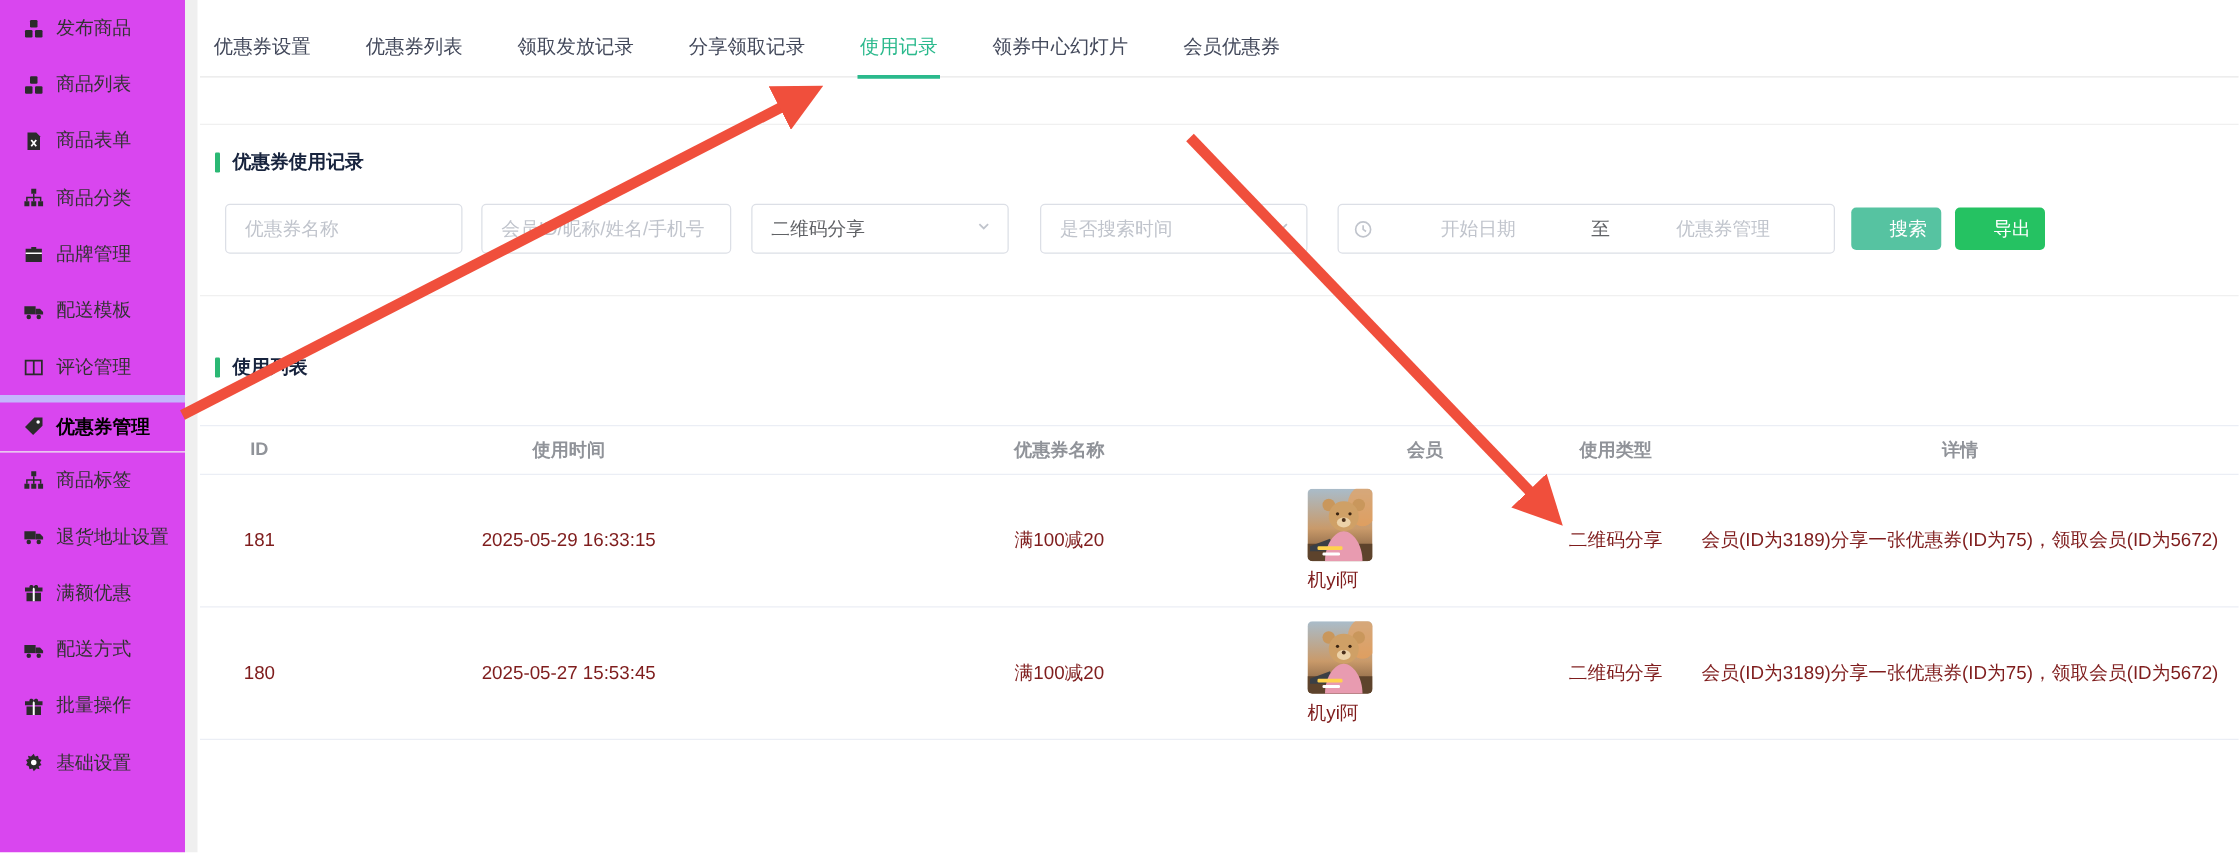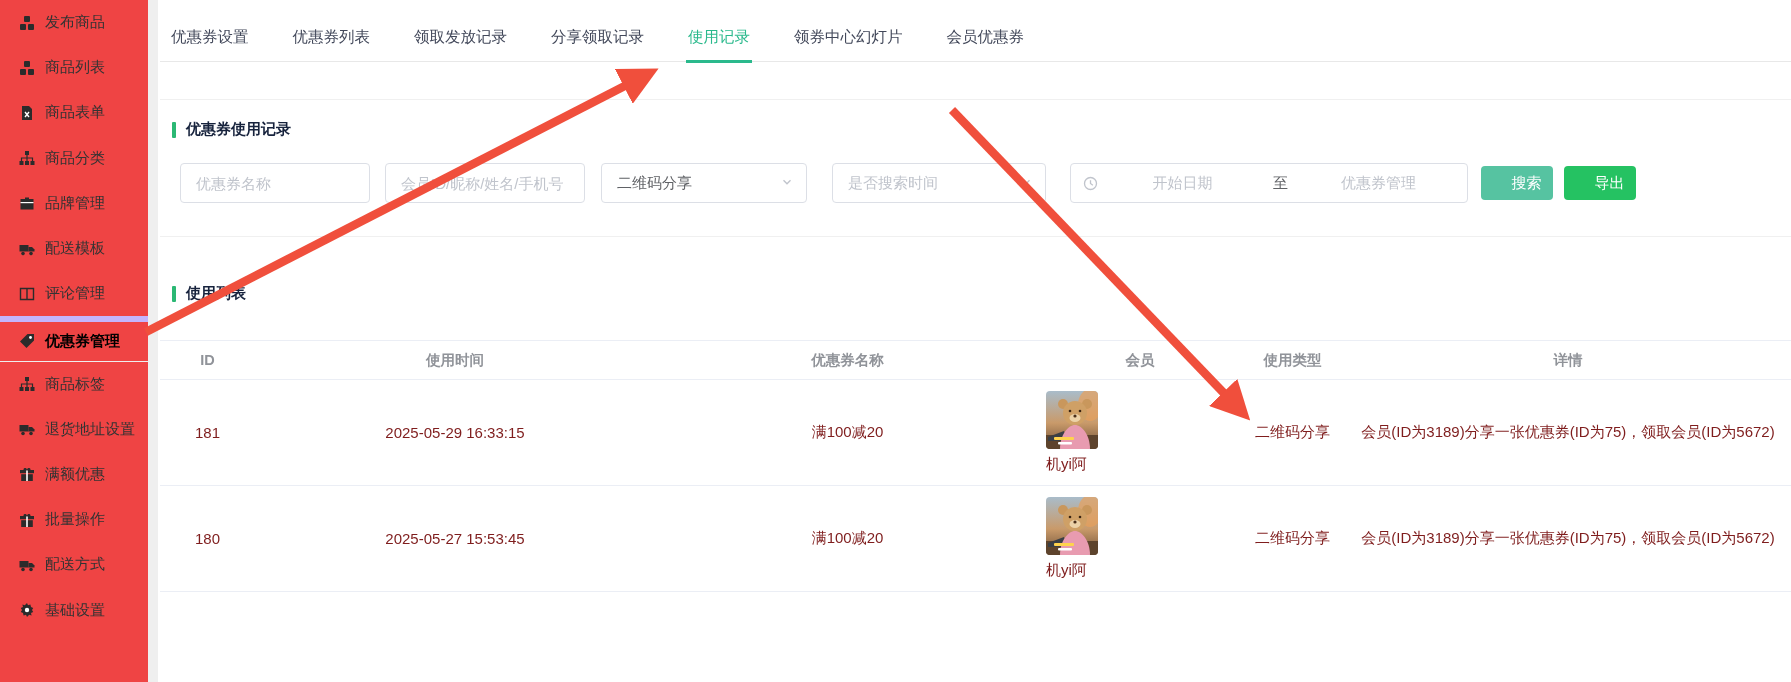--- a/index.html
+++ b/index.html
@@ -1,21 +1,21 @@
 <!DOCTYPE html>
 <html><head>
 <meta charset="utf-8">
 <style>
   * { margin:0; padding:0; box-sizing:border-box; }
   html,body { width:1791px; height:682px; }
   body { position:relative; background:#fff; overflow:hidden;
          font-family:"Liberation Sans","DejaVu Sans",sans-serif; color:#515a6e; }
 
   
-  .sidebar { position:absolute; left:0; top:0; width:148px; height:682px; background:#ef4444; z-index:2; }
+  .sidebar { position:absolute; left:0; top:0; width:148px; height:682px; background:#d946ef; z-index:2; }
   .side-item { height:45.2px; display:flex; align-items:center; padding-left:19px; gap:10px;
                font-size:15px; color:#333; cursor:pointer; white-space:nowrap; }
   .side-item .sicon { width:16px; height:16px; display:inline-flex; flex:0 0 16px; }
   .side-item svg { width:16px; height:16px; fill:#2b2b2b; }
   .side-item.active { font-weight:bold; color:#000;
                       border-top:6px solid #c4b5fd; border-bottom:1px solid #efefef; }
   .scroll-strip { position:absolute; left:148px; top:0; width:10px; height:682px;
                   background:#efefef; z-index:1; }
 
   
@@ -210,32 +210,32 @@
       <span class="sicon">
         <svg>
           <use href="#i-gift"></use>
         </svg>
       </span>
       <span>满额优惠</span>
     </div>
   <div class="side-item">
       <span class="sicon">
         <svg>
+          <use href="#i-truck"></use>
+        </svg>
+      </span>
+      <span>配送方式</span>
+    </div>
+  <div class="side-item">
+      <span class="sicon">
+        <svg>
           <use href="#i-gift"></use>
         </svg>
       </span>
       <span>批量操作</span>
-    </div>
-  <div class="side-item">
-      <span class="sicon">
-        <svg>
-          <use href="#i-truck"></use>
-        </svg>
-      </span>
-      <span>配送方式</span>
     </div>
   <div class="side-item">
       <span class="sicon">
         <svg>
           <use href="#i-gear"></use>
         </svg>
       </span>
       <span>基础设置</span>
     </div>
 </div>

